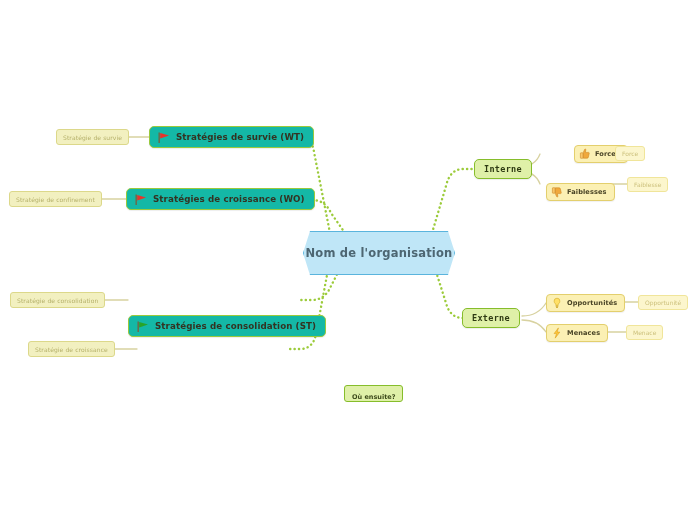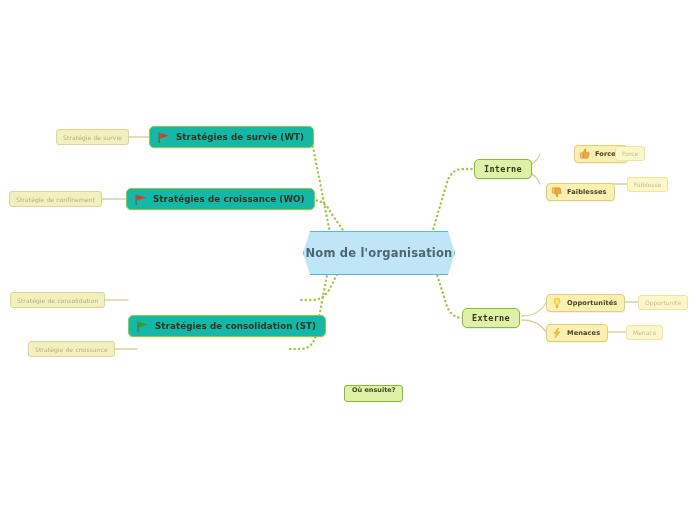--- a/index.html
+++ b/index.html
@@ -111,21 +111,21 @@
     color: #ccc07c;
   }
 
   
   .where {
     left: 344px; top: 385px;
     height: 17px;
     background: #dff0a8;
     border: 1px solid #86bd2b;
     border-radius: 3px;
-    display: flex; align-items: flex-start; justify-content: center;
+    display: flex; align-items: flex-end; justify-content: center;
     padding: 0 7px;
     font-size: 6.5px;
     font-weight: bold;
     color: #3c4a1a;
   }
 </style>
 </head>
 <body>
 
 <div id="canvas">

